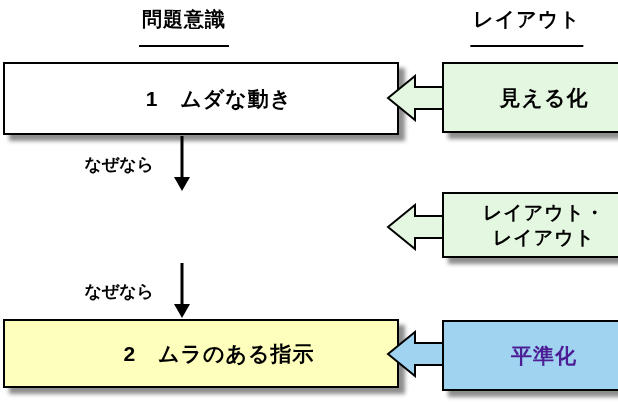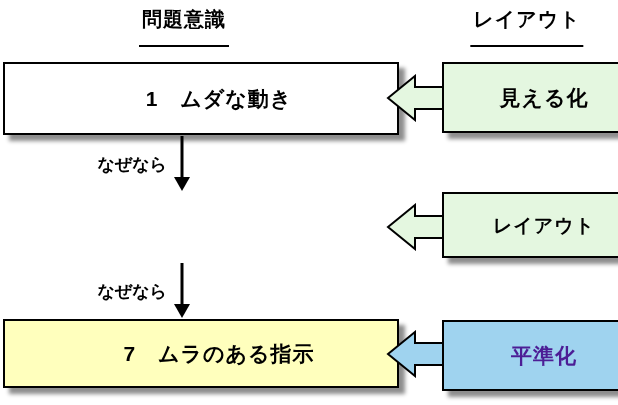--- a/index.html
+++ b/index.html
@@ -40,21 +40,21 @@
     letter-spacing: 1px;
     white-space: nowrap;
     padding-left: 36px;
   }
   .pbox-1 { top: 62px;  height: 69px; }
   .pbox-2 { top: 192px; height: 66px; }
   .pbox-3 { top: 319px; height: 65px; background: #ffffbd; }
 
   .why {
     position: absolute;
-    left: 67px;
+    left: 54px;
     width: 100px;
     text-align: right;
     font-size: 17px;
     white-space: nowrap;
   }
   .why-1 { top: 153px; }
   .why-2 { top: 280px; }
 
   .varrow { position: absolute; left: 172px; }
   .varrow-1 { top: 136px; }
@@ -90,21 +90,21 @@
 
 <div class="canvas">
 
   <div class="hdr hdr-left">問題意識</div>
   <div class="hdr hdr-right">レイアウト</div>
 
   <div class="pbox pbox-1">
     <span>1　ムダな動き</span>
   </div>
   <div class="pbox pbox-3">
-    <span>7　ムラのある指示</span>
+    <span>2　ムラのある指示</span>
   </div>
 
   <div class="why why-1">なぜなら</div>
   <div class="why why-2">なぜなら</div>
 
   <svg class="varrow varrow-1" width="20" height="55" viewBox="0 0 20 55">
     <line x1="10" y1="0" x2="10" y2="43" stroke="#000" stroke-width="3"></line>
     <polygon points="2,41 18,41 10,55" fill="#000"></polygon>
   </svg>
   <svg class="varrow varrow-2" width="20" height="55" viewBox="0 0 20 55">
@@ -119,19 +119,20 @@
     <polygon points="2,24 29,2 29,13 57,13 57,35 29,35 29,46" stroke="#000" stroke-width="2" fill="#e4f7e0"></polygon>
   </svg>
   <svg class="barrow barrow-3" width="58" height="48" viewBox="0 0 58 48">
     <polygon points="2,24 29,2 29,13 57,13 57,35 29,35 29,46" stroke="#000" stroke-width="2" fill="#9fd3ef"></polygon>
   </svg>
 
   <div class="ibox ibox-1">
     <span>見える化</span>
   </div>
   <div class="ibox ibox-2">
+    <span>レイアウト・</span>
     <span>レイアウト</span>
   </div>
   <div class="ibox ibox-3">
     <span>平準化</span>
   </div>
 
 </div>
 
 </body></html>

